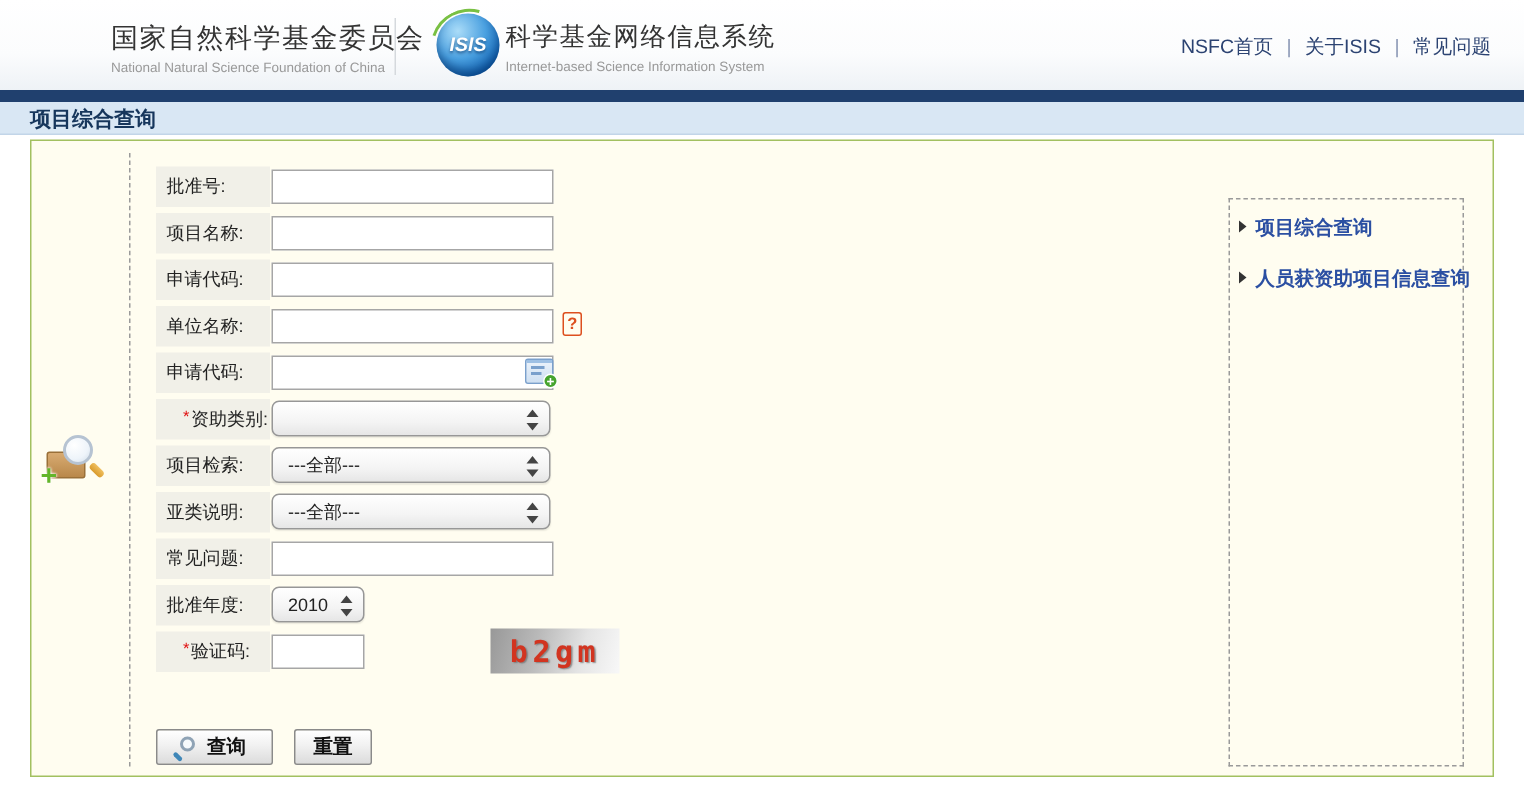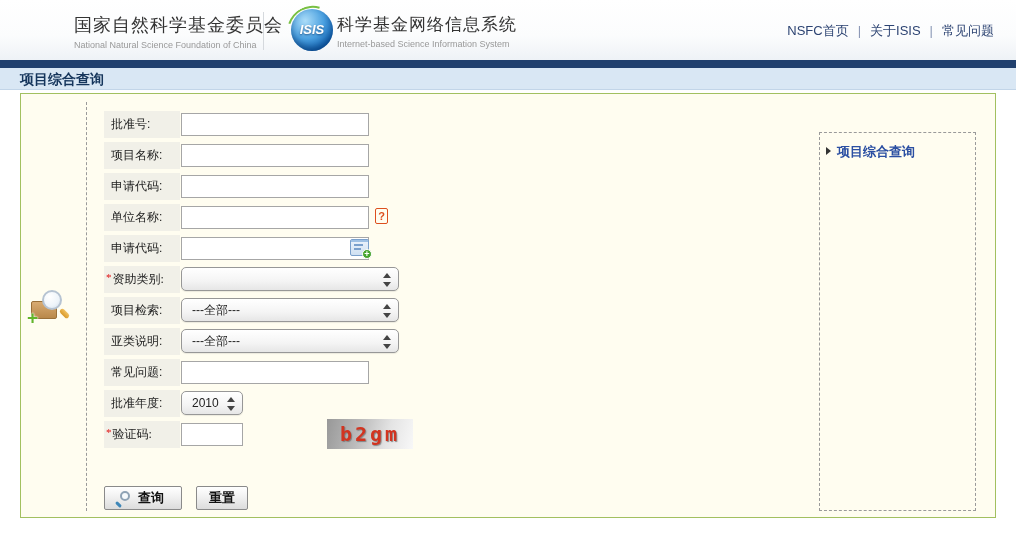--- a/index.html
+++ b/index.html
@@ -96,28 +96,28 @@
   
   .form-row { position:absolute; left:83px; height:27px; }
   .label-cell {
     position:absolute; left:0; top:0; width:76px; height:27px;
     background:#f1f0e8; line-height:27px; padding-left:7px; font-size:12px; color:#222;
     white-space:nowrap;
   }
   .req {
     color:#e01010; font-size:11px; margin-right:1px; position:relative; top:-2px;
   }
-  .label-cell.required { padding-left:2px;font-family:Liberation Serif, serif; }
+  .label-cell.required { padding-left:18px; }
   .txt-input {
     position:absolute; left:77px; top:2px; width:188px; height:23px;
     border:1px solid #a6a6a6; background:#ffffff; font-size:12px; padding:0 4px;
     font-family:"Liberation Sans",sans-serif;
   }
   .select-box {
-    position:absolute; left:77px; top:1px; width:218px; height:24px;
+    position:absolute; left:77px; top:1px; width:186px; height:24px;
     border:1px solid #979797; border-radius:5px;
     background:linear-gradient(#ffffff 0%, #f4f4f4 60%, #e6e6e6 100%);
     box-shadow:0 1px 1px rgba(0,0,0,.08);
     font-size:12px; line-height:22px; padding:0 22px 0 10px; color:#222; cursor:default;
     white-space:nowrap; overflow:hidden;
   }
   .select-box .stepper {
     position:absolute; right:7px; top:4px; width:8px; height:16px;
   }
   .stepper .up, .stepper .dn { position:absolute; left:0; width:0; height:0; border-left:4px solid transparent; border-right:4px solid transparent; }
@@ -329,16 +329,19 @@
       </button>
       <button class="btn btn-reset">
         <span>重置</span>
       </button>
     </div>
 
     <div class="sidebar-links-box">
       <div class="side-link-row">
         <span class="side-bullet"></span><a class="side-link">项目综合查询</a>
       </div>
+      <div class="side-link-row">
+        <span class="side-bullet"></span><a class="side-link">人员获资助项目信息查询</a>
+      </div>
     </div>
   </div>
 
 </div>
 
 </body></html>

